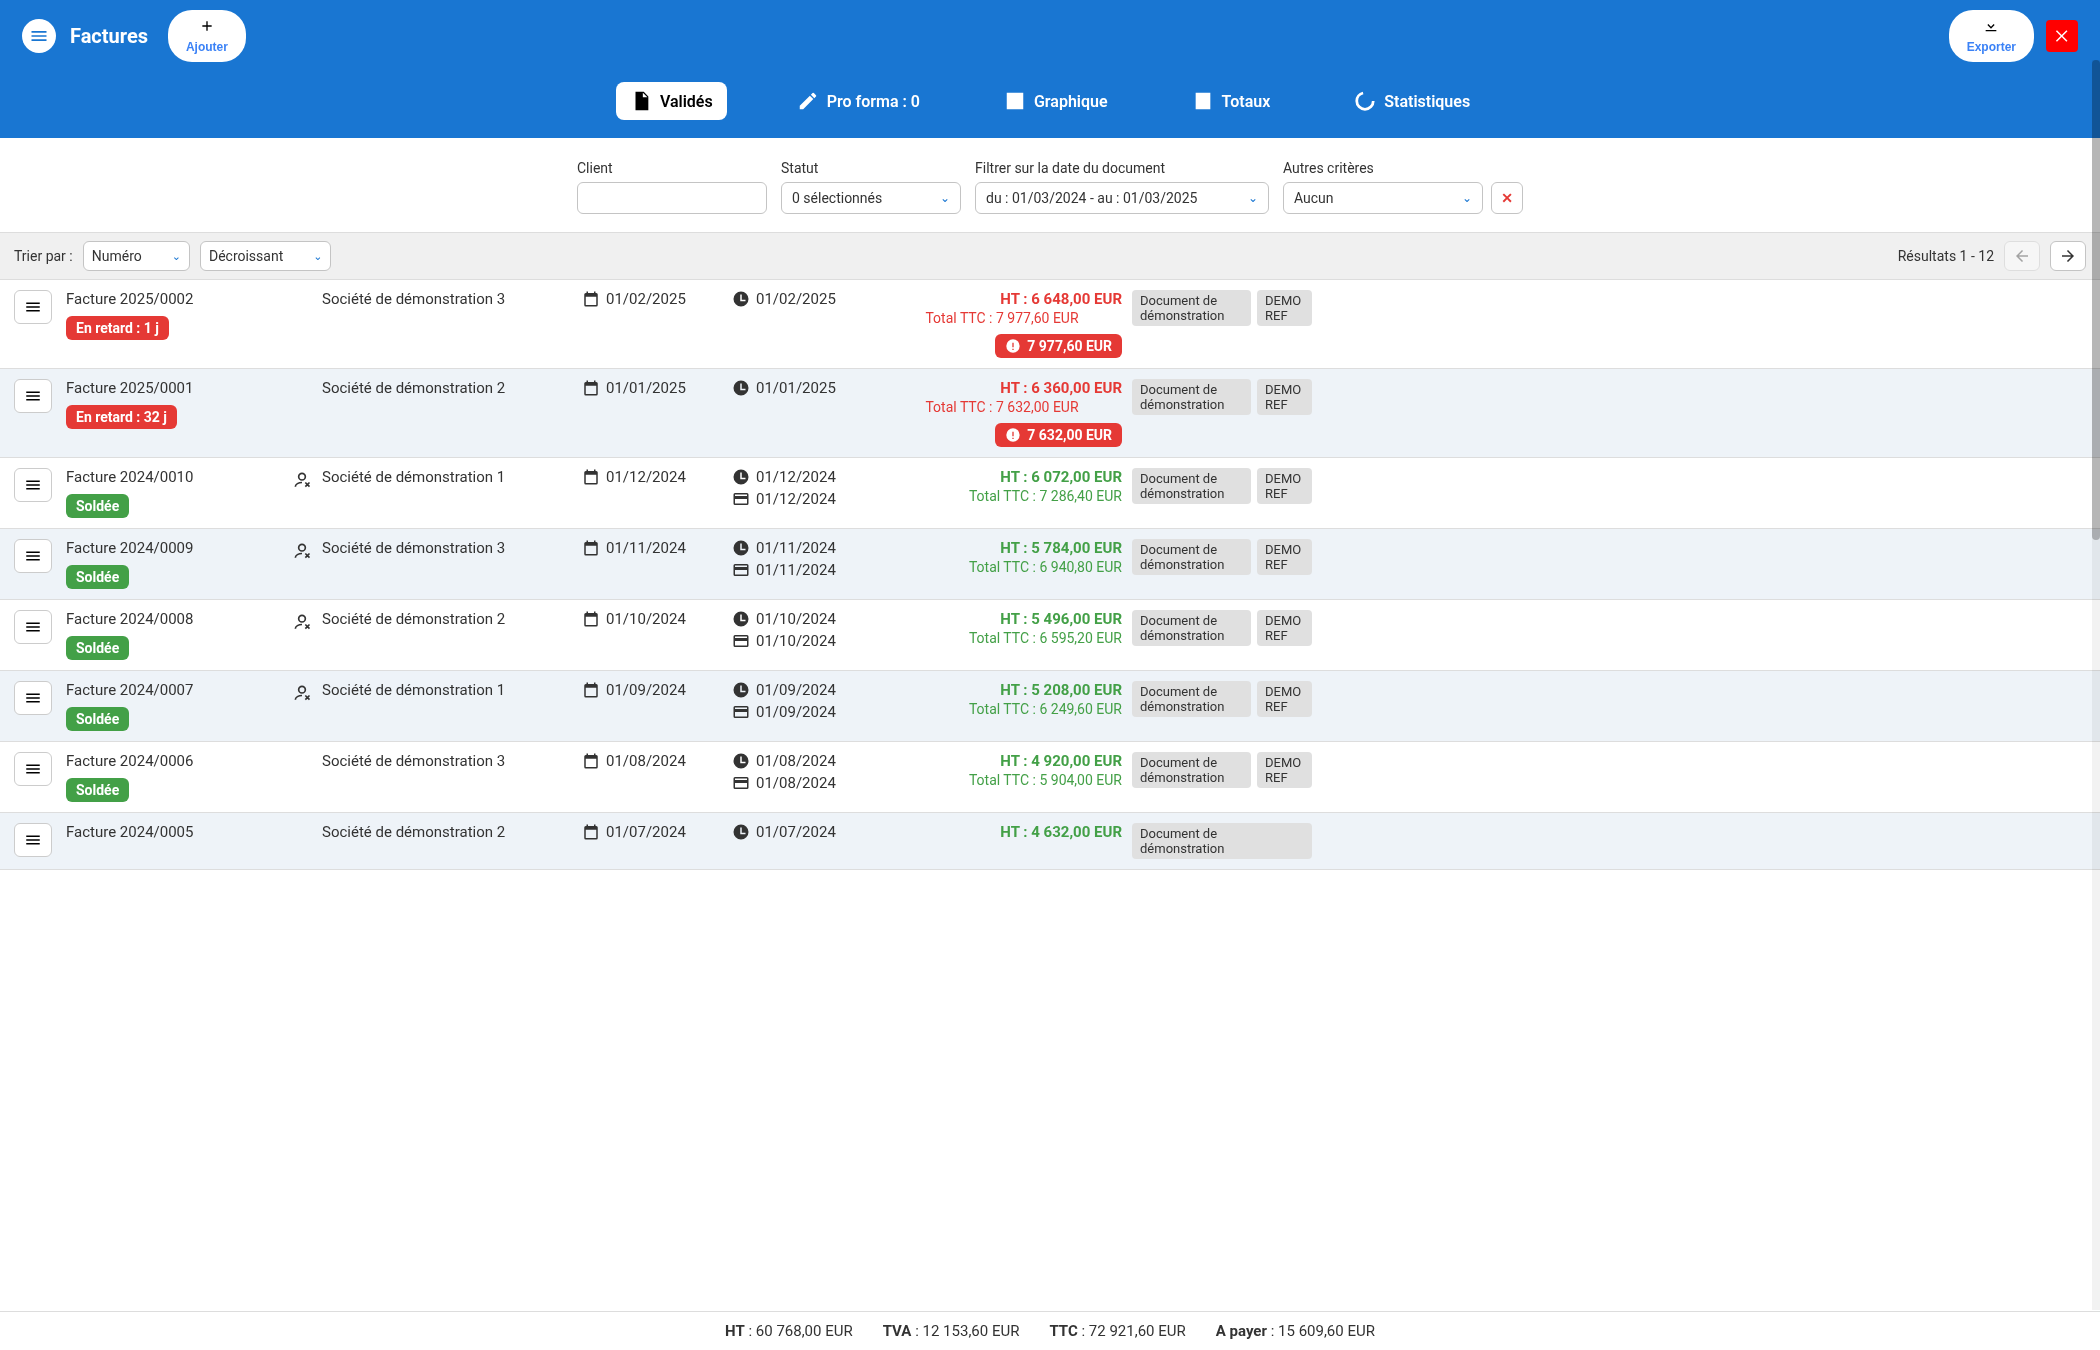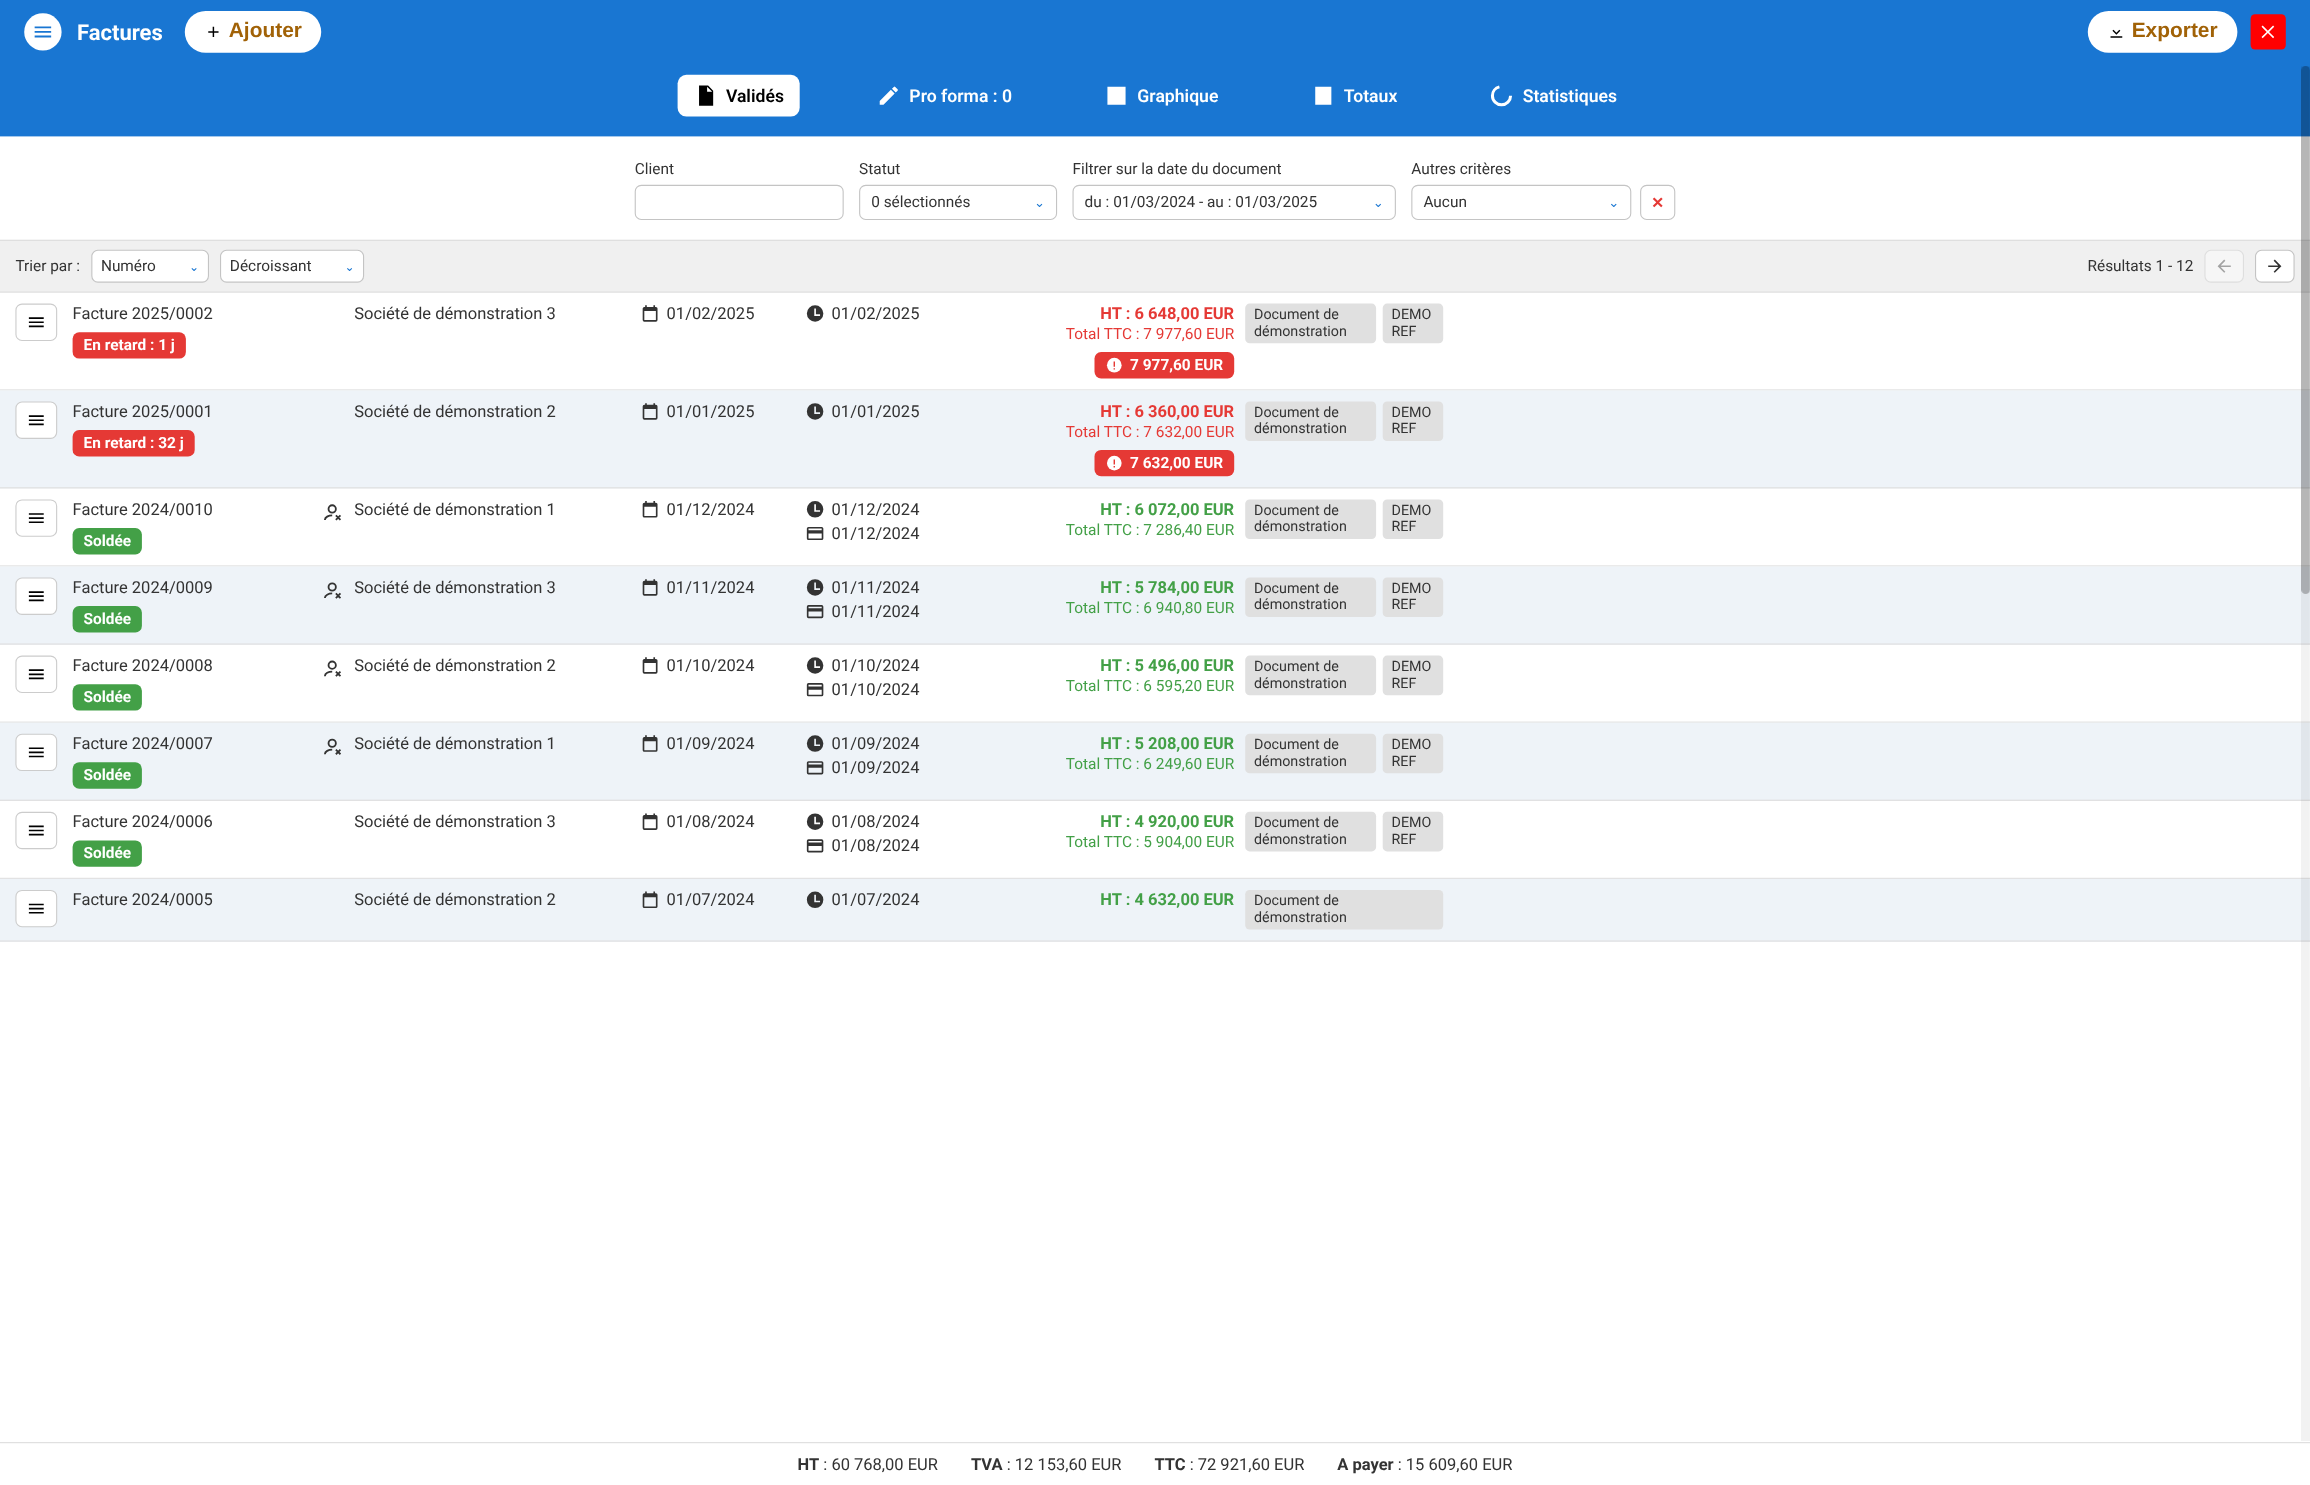--- a/index.html
+++ b/index.html
@@ -2,21 +2,21 @@
 <html><head>
 <meta charset="utf-8">
 <style>
 * { box-sizing: border-box; margin: 0; padding: 0; }
 body { font-family: -apple-system, BlinkMacSystemFont, "Segoe UI", Roboto, sans-serif; font-size: 14px; color: #333; background: #fff; }
 .header { background: #1976d2; color: #fff; padding: 0; }
 .header-top { display: flex; align-items: center; padding: 10px 22px; }
 .menu-btn { width: 34px; height: 34px; border-radius: 50%; background: #fff; display: flex; align-items: center; justify-content: center; cursor: pointer; }
 .menu-btn svg { width: 20px; height: 20px; fill: #1976d2; }
 .page-title { font-size: 20px; font-weight: 700; margin-left: 14px; }
-.btn-white { background: #fff; color: #a16207; border: none; border-radius: 24px; padding: 8px 18px; font-size: 19px; font-weight: 600; display: flex; align-items: center; gap: 6px; cursor: pointer; }
+.btn-white { background: #fff; color: #3b82f6; border: none; border-radius: 24px; padding: 8px 18px; font-size: 12px; font-weight: 600; display: flex; align-items: center; gap: 6px; cursor: pointer; flex-direction: column; }
 .btn-white.add { margin-left: 20px; }
 .spacer { flex: 1; }
 .close-btn { width: 32px; height: 32px; background: #f00; border-radius: 4px; display: flex; align-items: center; justify-content: center; margin-left: 12px; cursor: pointer; }
 .close-btn svg { width: 18px; height: 18px; fill: #fff; }
 .tabs { display: flex; align-items: center; justify-content: center; gap: 56px; padding: 10px 0 18px; }
 .tab { display: flex; align-items: center; gap: 8px; color: #fff; font-size: 16px; font-weight: 600; cursor: pointer; padding: 8px 14px; border-radius: 8px; }
 .tab.active { background: #fff; color: #000; }
 .tab svg { width: 22px; height: 22px; fill: currentColor; }
 .filters { display: flex; gap: 14px; padding: 22px 0 18px; justify-content: center; }
 .filter-group { display: flex; flex-direction: column; gap: 6px; }
@@ -42,21 +42,21 @@
 .sign-icon { position: absolute; right: 10px; top: 2px; }
 .col-client { width: 260px; font-size: 15px; }
 .col-date1 { width: 150px; display: flex; align-items: flex-start; gap: 6px; font-size: 15px; }
 .col-date2 { width: 150px; display: flex; flex-direction: column; gap: 4px; font-size: 15px; }
 .date-line { display: flex; align-items: center; gap: 6px; }
 .col-amount { width: 240px; text-align: right; display: flex; flex-direction: column; gap: 2px; }
 .amt-ht { font-weight: 700; font-size: 15px; }
 .amt-ht.red { color: #e53935; }
 .amt-ht.green { color: #43a047; }
 .amt-ttc { font-size: 14px; }
-.amt-ttc.red { color: #e53935; }
+.amt-ttc.red { color: #e53935; text-align: center; }
 .amt-ttc.green { color: #43a047; }
 .amt-badge { background: #e53935; color: #fff; font-weight: 700; padding: 4px 10px; border-radius: 6px; display: inline-flex; align-items: center; gap: 6px; margin-top: 6px; align-self: flex-end; }
 .col-tags { width: 190px; padding-left: 10px; display: flex; gap: 6px; }
 .tag { background: #e0e0e0; border-radius: 4px; padding: 3px 8px; font-size: 13px; width: fit-content; }
 .footer { position: fixed; bottom: 0; left: 0; right: 0; background: #fff; border-top: 1px solid #ddd; padding: 10px 0; display: flex; justify-content: center; gap: 30px; font-size: 15px; z-index: 10; }
 .footer b { font-weight: 700; }
 .scrollbar-track { position: fixed; right: 0; top: 60px; bottom: 40px; width: 8px; background: rgba(0,0,0,0.05); }
 .scrollbar-thumb { position: absolute; right: 0; top: 0; width: 8px; height: 480px; background: rgba(0,0,0,0.25); border-radius: 4px; }
 svg.ico { width: 18px; height: 18px; fill: #333; flex-shrink: 0; }
 .content-wrap { padding-bottom: 50px; }

